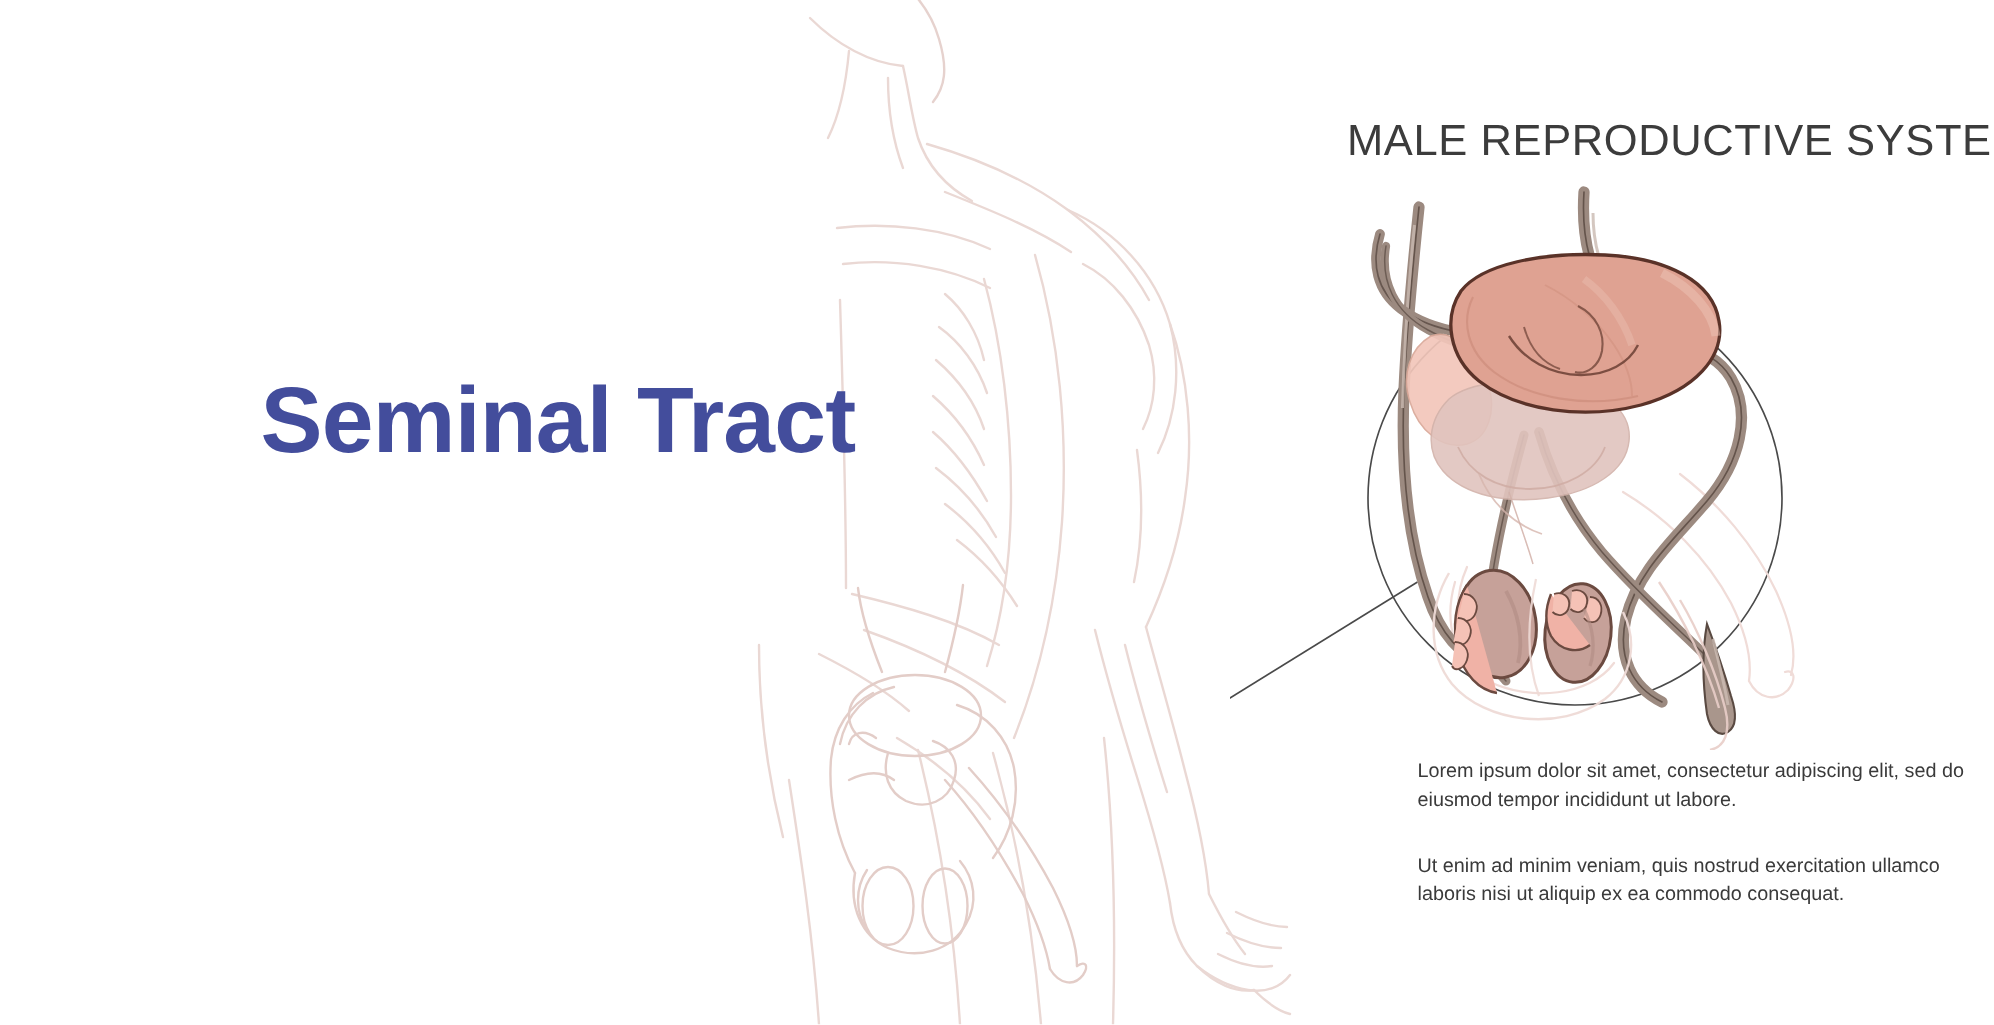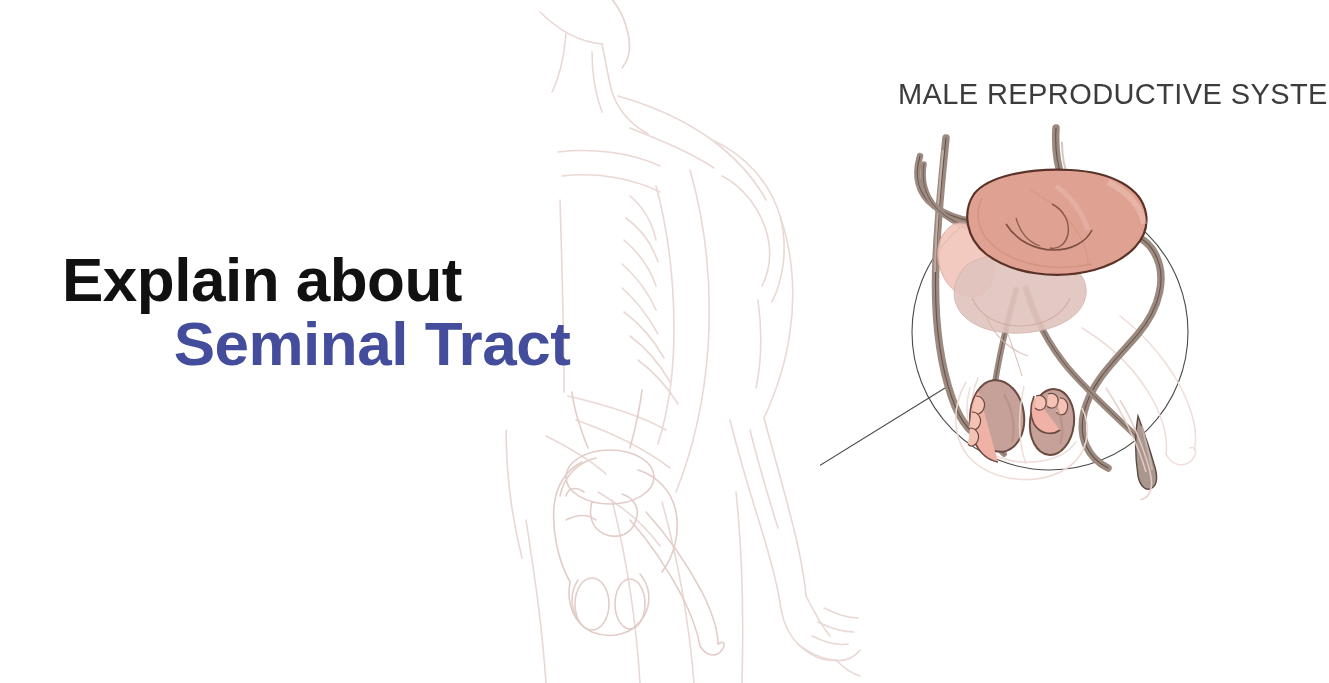--- a/index.html
+++ b/index.html
@@ -182,21 +182,20 @@
       <path d="M254 492 C246 486 238 488 236 496"></path>
       <path d="M236 520 C248 514 258 514 266 520"></path>
 
       <path d="M258 448 C250 428 244 410 242 392"></path>
       <path d="M300 448 C306 426 310 408 312 390"></path>
     </g>
   </svg>
 </div>
 
 <div id="headline-block">
-  <div id="headline-line1" style="color: rgb(17, 17, 17);">Explain about</div>
   <div id="headline-line2" style="color: rgb(67, 77, 156); text-align: center;">Seminal Tract</div>
 </div>
 
 <div id="right-panel">
 
   <div id="panel-title" style="color: rgb(60, 60, 60);">MALE REPRODUCTIVE SYSTEM</div>
 
   <div id="diagram-wrap">
     <svg width="460" height="380" viewBox="0 0 460 380" xmlns="http://www.w3.org/2000/svg">
 
@@ -280,14 +279,18 @@
         <path d="M322 306 C326 322 330 338 332 350" fill="none" stroke="#cdbdb4" stroke-width="2" opacity="0.8"></path>
         <path d="M300 280 C312 300 324 328 330 352 C334 368 330 378 320 380" fill="none" stroke="#e8cdc8" stroke-width="1.6" opacity="0.9"></path>
         <path d="M286 268 C302 292 318 324 326 352" fill="none" stroke="#e8cdc8" stroke-width="1.6" opacity="0.9"></path>
       </g>
 
       <path d="M146 262 C132 286 132 316 148 336 C170 362 220 368 250 346 C268 332 272 308 262 288" fill="none" stroke="#eedad6" stroke-width="1.6" opacity="0.95"></path>
       <path d="M204 266 C198 294 198 322 206 344" fill="none" stroke="#eedad6" stroke-width="1.5" opacity="0.9"></path>
     </svg>
   </div>
 
+  <div id="caption-block">
+    <p class="caption-para">Lorem ipsum dolor sit amet, consectetur adipiscing elit, sed do eiusmod tempor incididunt ut labore.</p>
+    <p class="caption-para">Ut enim ad minim veniam, quis nostrud exercitation ullamco laboris nisi ut aliquip ex ea commodo consequat.</p>
+  </div>
 
 </div>
 
 </body></html>

